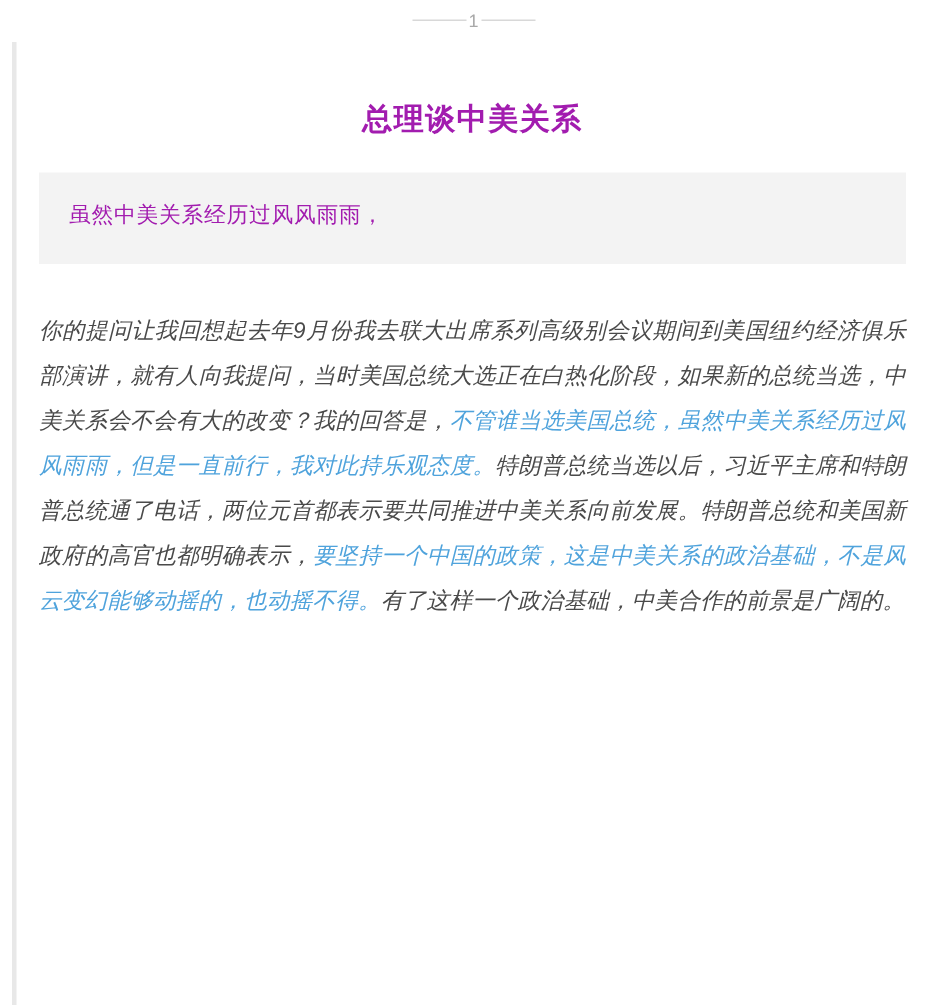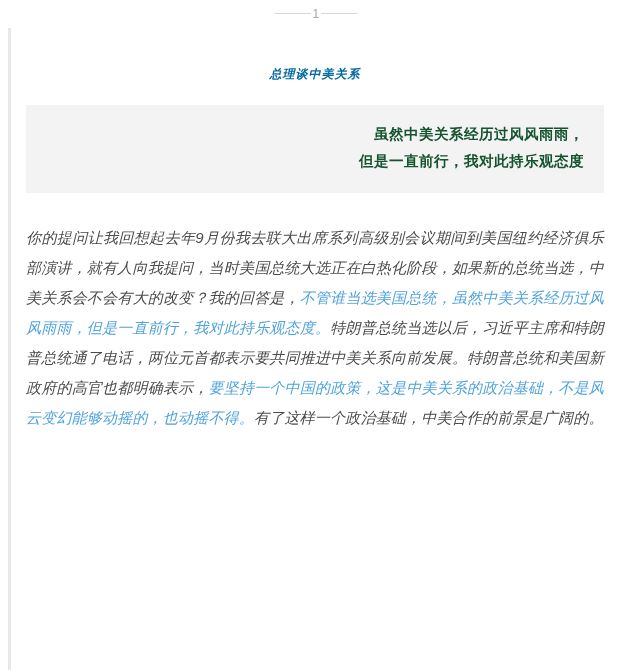--- a/index.html
+++ b/index.html
@@ -53,38 +53,37 @@
     top: 28px;
     bottom: 0;
     width: 3px;
     background: #e8e8e8;
   }
   .content {
     padding: 10px 28px 0 26px;
   }
   .doc-title {
     text-align: center;
-    color: #0369a1;
-    font-size: 12px;
+    color: #a21caf;
+    font-size: 20px;
     font-weight: bold;
     letter-spacing: 1px;
     margin: 28px 0 22px 0;
     font-family: "Liberation Sans", sans-serif;
-    font-style: italic;
   }
   .lead-box {
     background: #f3f3f3;
     padding: 16px 20px 18px 20px;
     margin: 0 0 30px 0;
   }
   .lead-line {
-    text-align: right;
+    text-align: left;
     font-size: 14.5px;
-    font-weight: bold;
-    color: #14532d;
+    font-weight: normal;
+    color: #a21caf;
     line-height: 1.85;
     letter-spacing: 0.5px;
   }
   .para {
     font-size: 15px;
     line-height: 2.0;
     color: #4a4a4a;
     text-align: justify;
     margin: 0 0 22px 0;
     letter-spacing: 0.2px;
@@ -106,19 +105,18 @@
   </div>
 
   <div class="accent-bar"></div>
 
   <div class="content">
 
     <h1 class="doc-title">总理谈中美关系</h1>
 
     <div class="lead-box">
       <div class="lead-line">虽然中美关系经历过风风雨雨，</div>
-      <div class="lead-line">但是一直前行，我对此持乐观态度</div>
     </div>
 
     <p class="para"><span>你的提问让我回想起去年9月份我去联大出席系列高级别会议期间到美国纽约经济俱乐部演讲，就有人向我提问，当时美国总统大选正在白热化阶段，如果新的总统当选，中美关系会不会有大的改变？我的回答是，</span><span class="hl">不管谁当选美国总统，虽然中美关系经历过风风雨雨，但是一直前行，我对此持乐观态度。</span><span>特朗普总统当选以后，习近平主席和特朗普总统通了电话，两位元首都表示要共同推进中美关系向前发展。特朗普总统和美国新政府的高官也都明确表示，</span><span class="hl">要坚持一个中国的政策，这是中美关系的政治基础，不是风云变幻能够动摇的，也动摇不得。</span><span>有了这样一个政治基础，中美合作的前景是广阔的。</span></p>
 
   </div>
 </div>
 
 </body></html>

